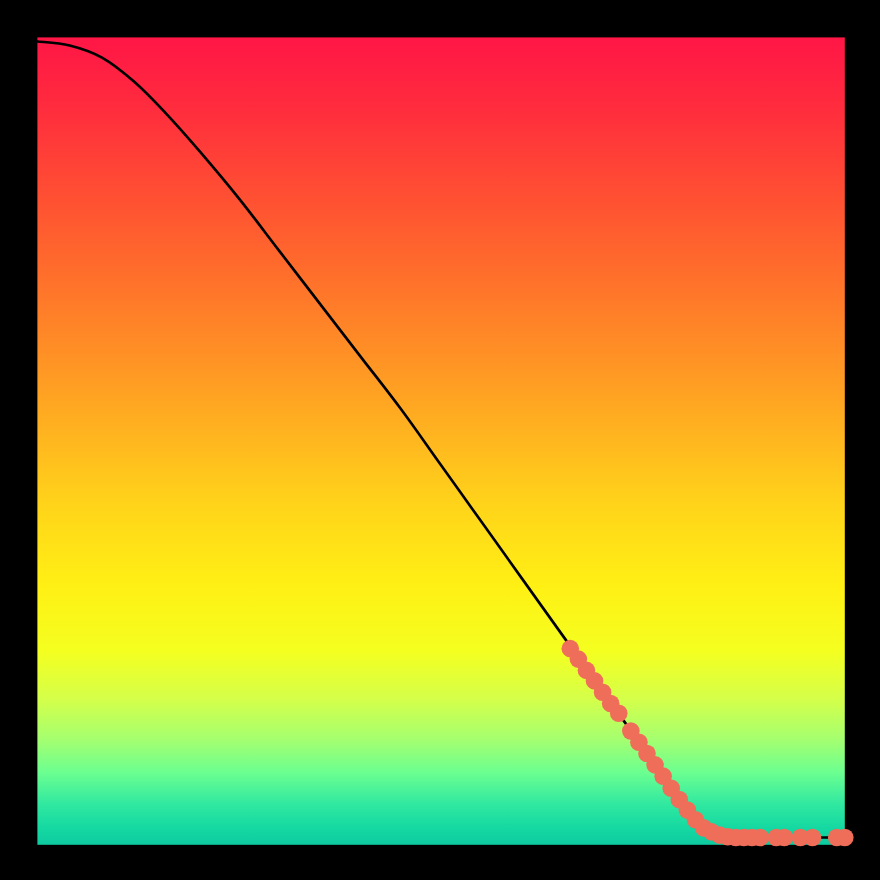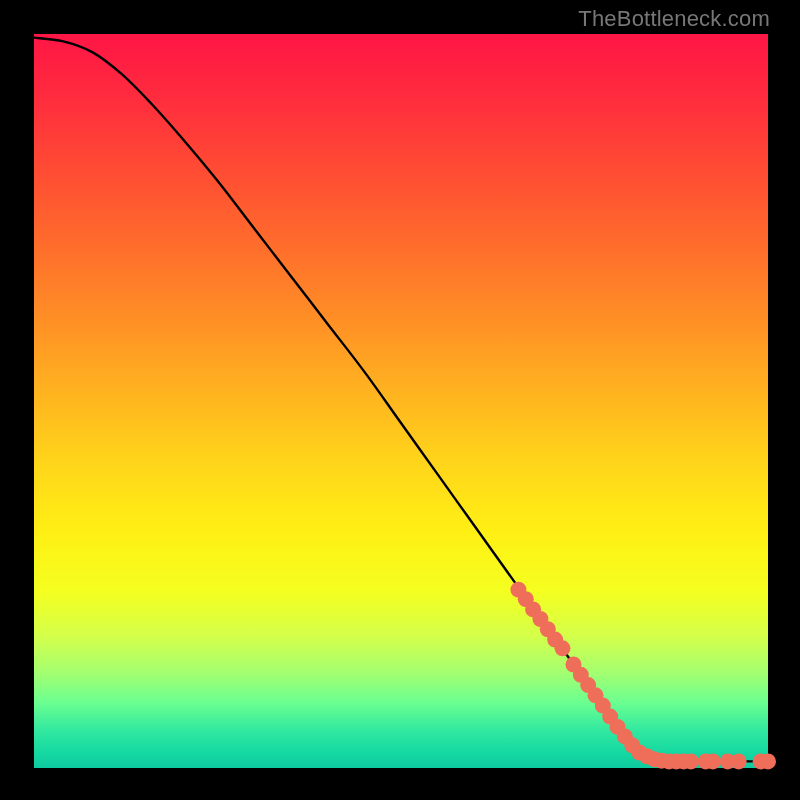--- a/index.html
+++ b/index.html
@@ -69,21 +69,20 @@
   }
   .dot {
     fill: #ef6e5a;
     stroke: none;
   }
 </style>
 </head>
 <body>
 
 <div class="stage">
-  <div class="watermark">TheBottleneck.com</div>
 
   <div class="plot-area">
     <svg viewBox="0 0 734 734">
       <path class="curve" d="M 0 3.669999999999959 C 5.2848 4.330599999999972, 18.790399999999998 4.697600000000021, 29.36 7.340000000000032 C 39.9296 9.982400000000043, 48.1504 12.404600000000027, 58.72 18.350000000000023 C 69.2896 24.29540000000002, 77.5104 31.121600000000008, 88.08 40.370000000000005 C 98.64959999999999 49.6184, 106.87039999999999 58.49980000000002, 117.44 69.73000000000002 C 128.0096 80.96020000000001, 134.9092 88.8874, 146.8 102.75999999999999 C 158.69080000000002 116.63259999999998, 170.288 130.28499999999997, 183.5 146.79999999999995 C 196.712 163.31499999999994, 206.988 177.3344, 220.2 194.51 C 233.41199999999998 211.6856, 243.68799999999996 225.04439999999997, 256.9 242.21999999999997 C 270.11199999999997 259.39559999999994, 280.38800000000003 272.75440000000003, 293.6 289.93 C 306.812 307.1056, 317.088 319.80379999999997, 330.3 337.64 C 343.512 355.4762, 353.788 370.52320000000003, 367 389.02000000000004 C 380.212 407.51680000000005, 390.48800000000006 421.90319999999997, 403.70000000000005 440.4 C 416.91200000000003 458.8968, 427.188 473.28319999999997, 440.4 491.78 C 453.61199999999997 510.2768, 463.88800000000003 524.6632, 477.1 543.16 C 490.312 561.6568, 500.58799999999997 576.0432, 513.8 594.54 C 527.012 613.0368, 538.6092 628.7443999999999, 550.5 645.92 C 562.3908 663.0956, 570.6116000000001 677.4086, 579.86 689.96 C 589.1084 702.5114000000001, 595.274 709.30824, 601.88 715.65 C 608.486 721.99176, 609.954 723.07808, 616.56 725.192 C 623.1659999999999 727.30592, 630.6528000000001 726.99764, 638.58 727.394 C 646.5072 727.79036, 650.0304 727.394, 660.6 727.394 C 671.1696000000001 727.394, 684.088 727.394, 697.3 727.394 C 710.512 727.394, 727.394 727.394, 734 727.394"></path>
       <g>
           <circle cx="484.44" cy="555.638" r="8" class="dot"></circle>
           <circle cx="491.78000000000003" cy="565.1800000000001" r="8" class="dot"></circle>
           <circle cx="499.12000000000006" cy="575.456" r="8" class="dot"></circle>
           <circle cx="506.46" cy="584.998" r="8" class="dot"></circle>
           <circle cx="513.8" cy="595.274" r="8" class="dot"></circle>

